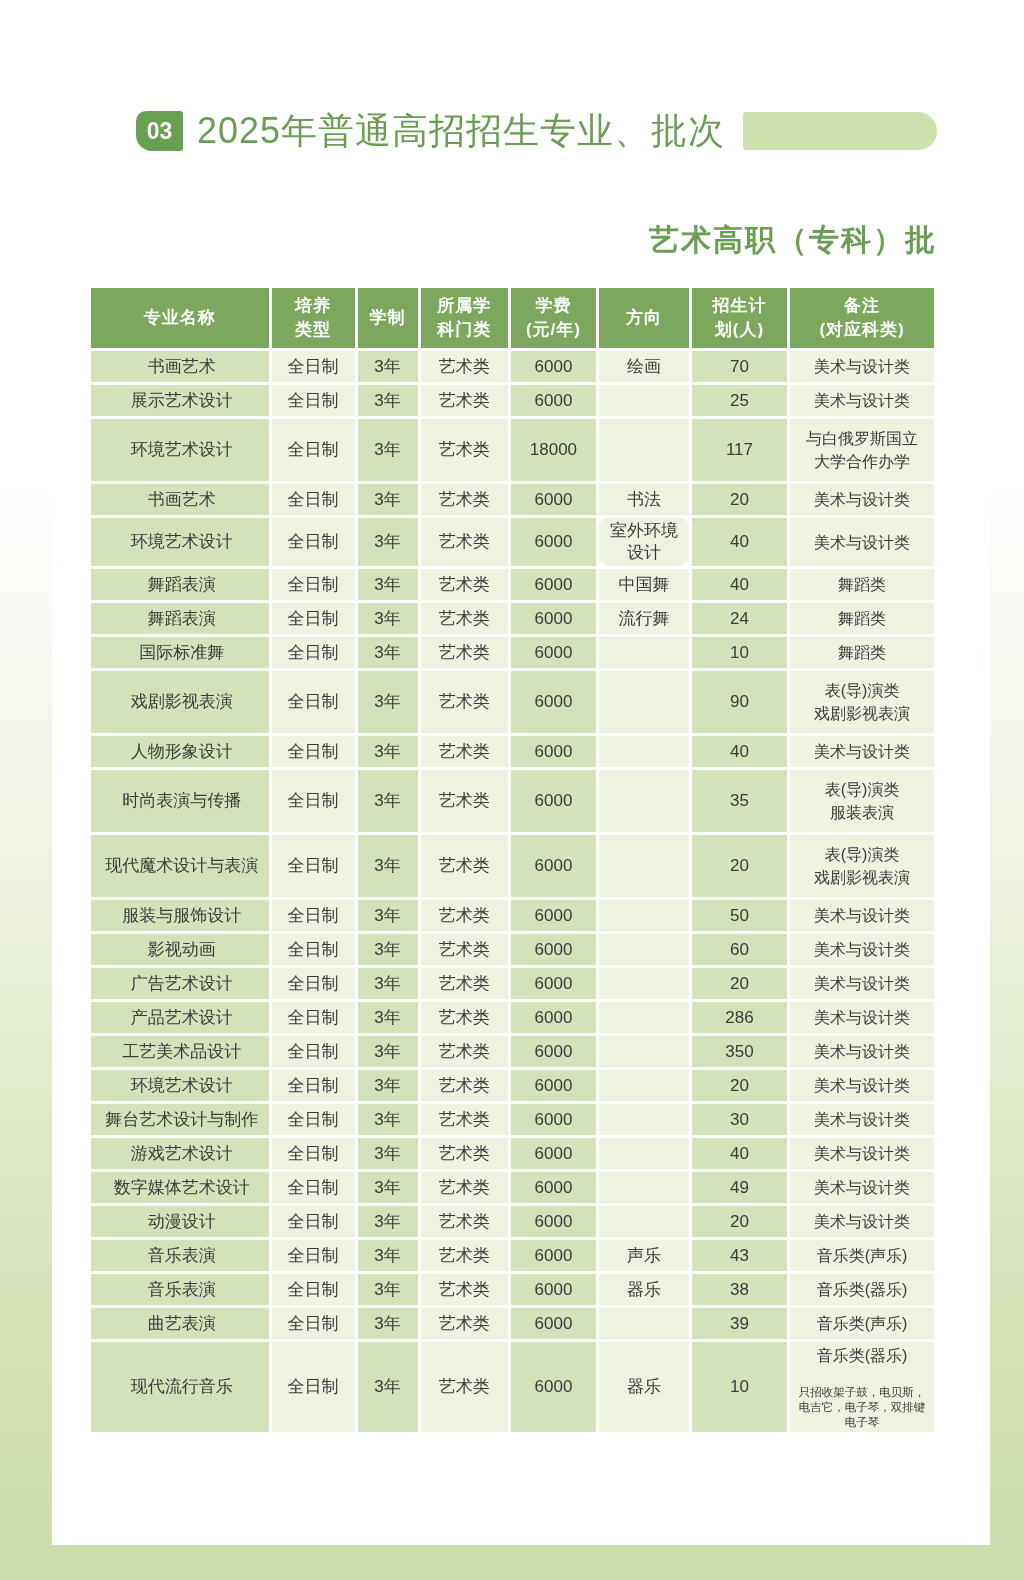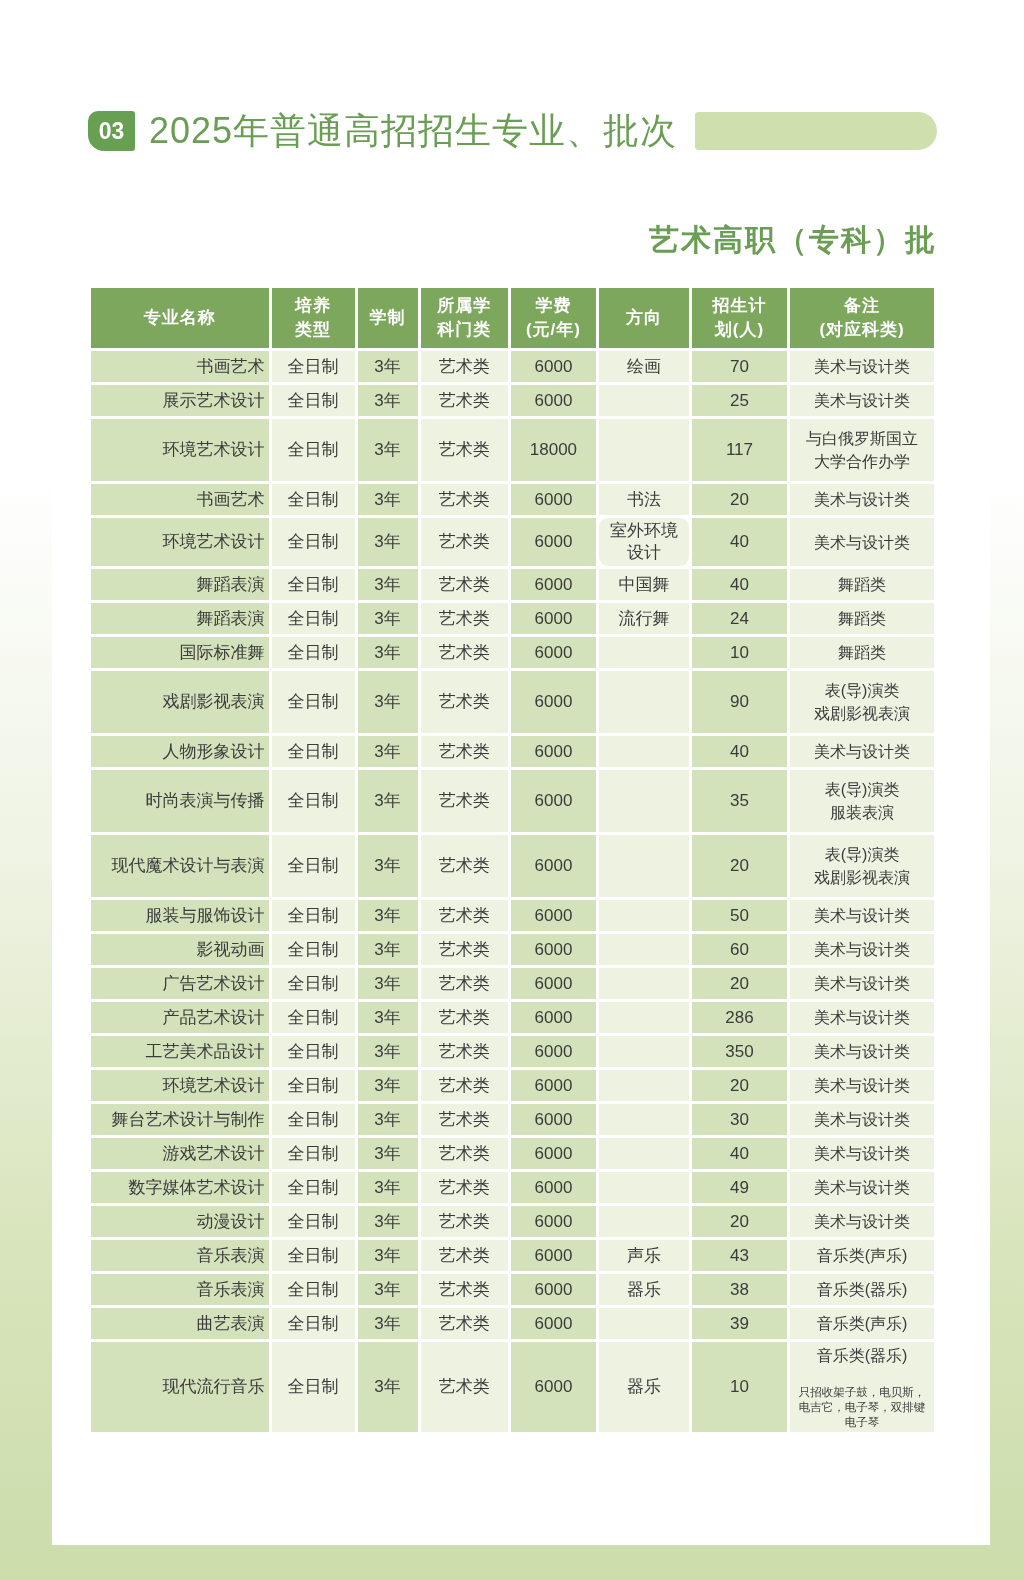--- a/index.html
+++ b/index.html
@@ -15,21 +15,21 @@
   }
   
   .title-row {
     position:absolute; left:36px; top:110px; width:849px; height:42px;
     display:flex; align-items:center;
   }
   .badge-03 {
     width:47px; height:40px; background:#68a053; color:#ffffff;
     border-radius:10px 3px 3px 16px;
     display:flex; align-items:center; justify-content:center;
-    font-size:23px; font-weight:700;
+    font-size:23px; font-weight:700;margin-left:48px;
   }
   .page-title {
     margin-left:14px; color:#6b9e55; font-size:36px; font-weight:400;
     letter-spacing:1px; white-space:nowrap;
   }
   .title-pill {
     flex:1; height:38px; margin-left:18px; background:#cfe0ae;
     border-radius:4px 22px 22px 4px;
   }
   .subtitle {
@@ -47,21 +47,21 @@
     background:#7ca75d; color:#ffffff; font-size:17px; font-weight:700;
     height:60px; text-align:center; vertical-align:middle;
     white-space:pre-line; line-height:24px; letter-spacing:1px;
   }
   td {
     font-size:17px; color:#3b3b3b; text-align:center; vertical-align:middle;
     height:31px; padding:2px 4px; line-height:22px; white-space:pre-line;
   }
   td.shade-a { background:#d4e2bb; }
   td.shade-b { background:#edf2e1; }
-  td.cell-name { text-align:right; padding-left:8px; }
+  td.cell-name { text-align:center; padding-left:8px; }
   td.cell-remark { font-size:16px; line-height:23px; }
   tr.row-tall td { height:62px; }
   tr.row-xtall td { height:86px; }
   .dir-small { font-size:17px;border-radius:9px; }
   .remark-sub { font-size:11.5px; line-height:15px; color:#3b3b3b; margin-top:18px; }
 </style>
 </head>
 <body>
 
 <div class="page-card">

